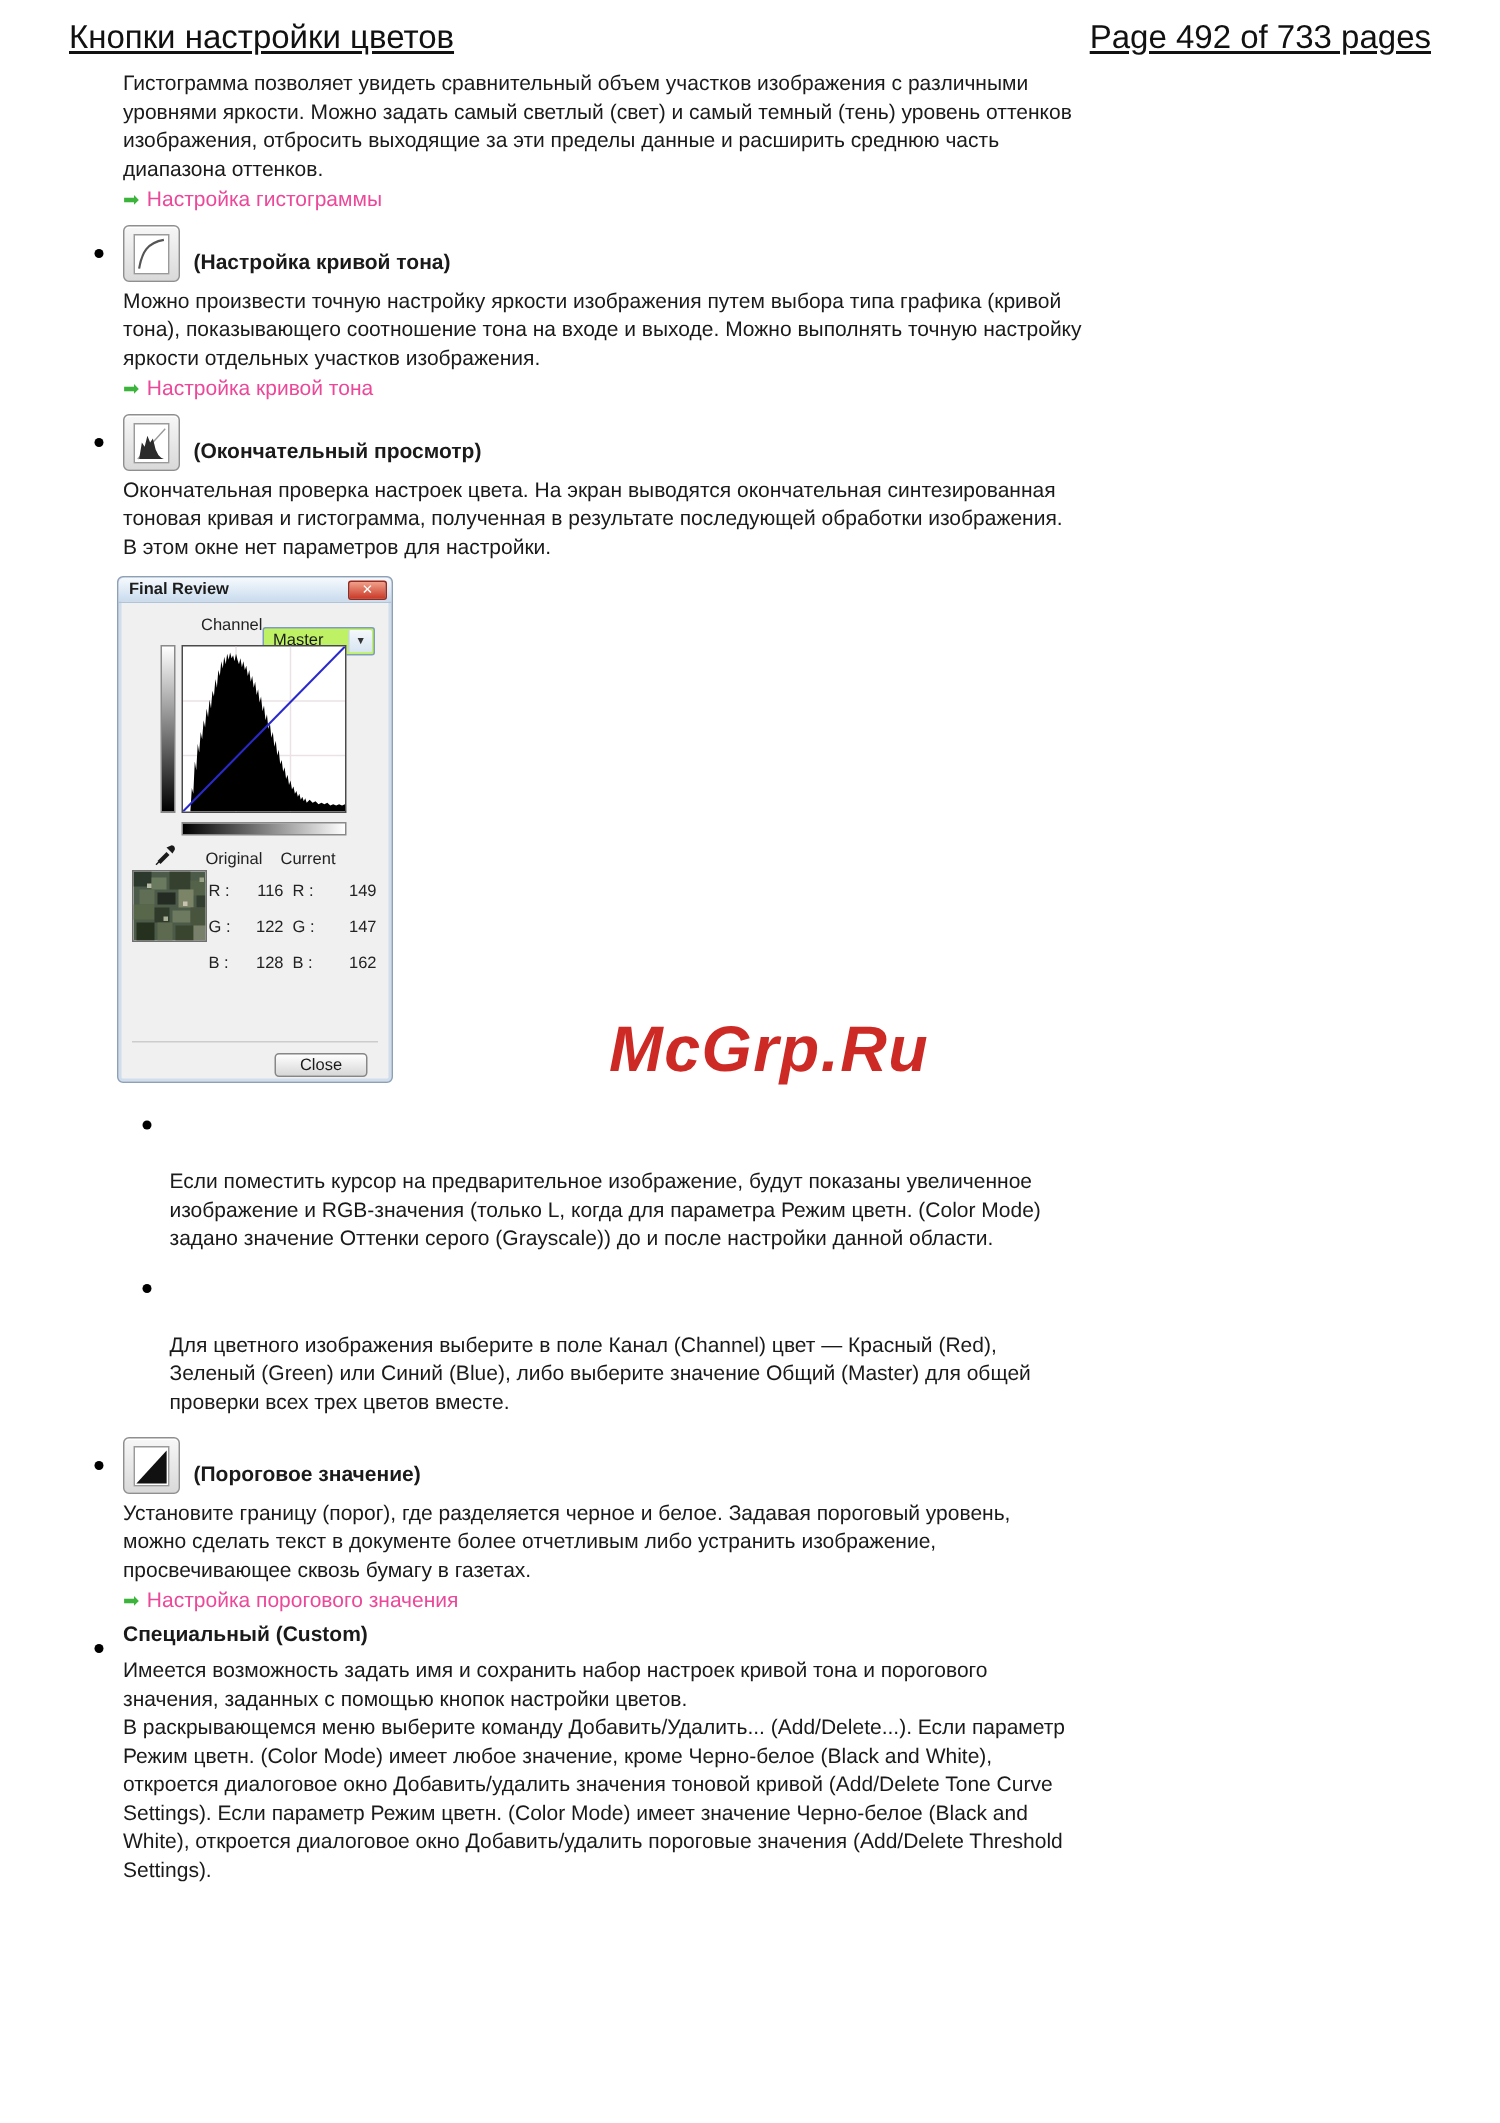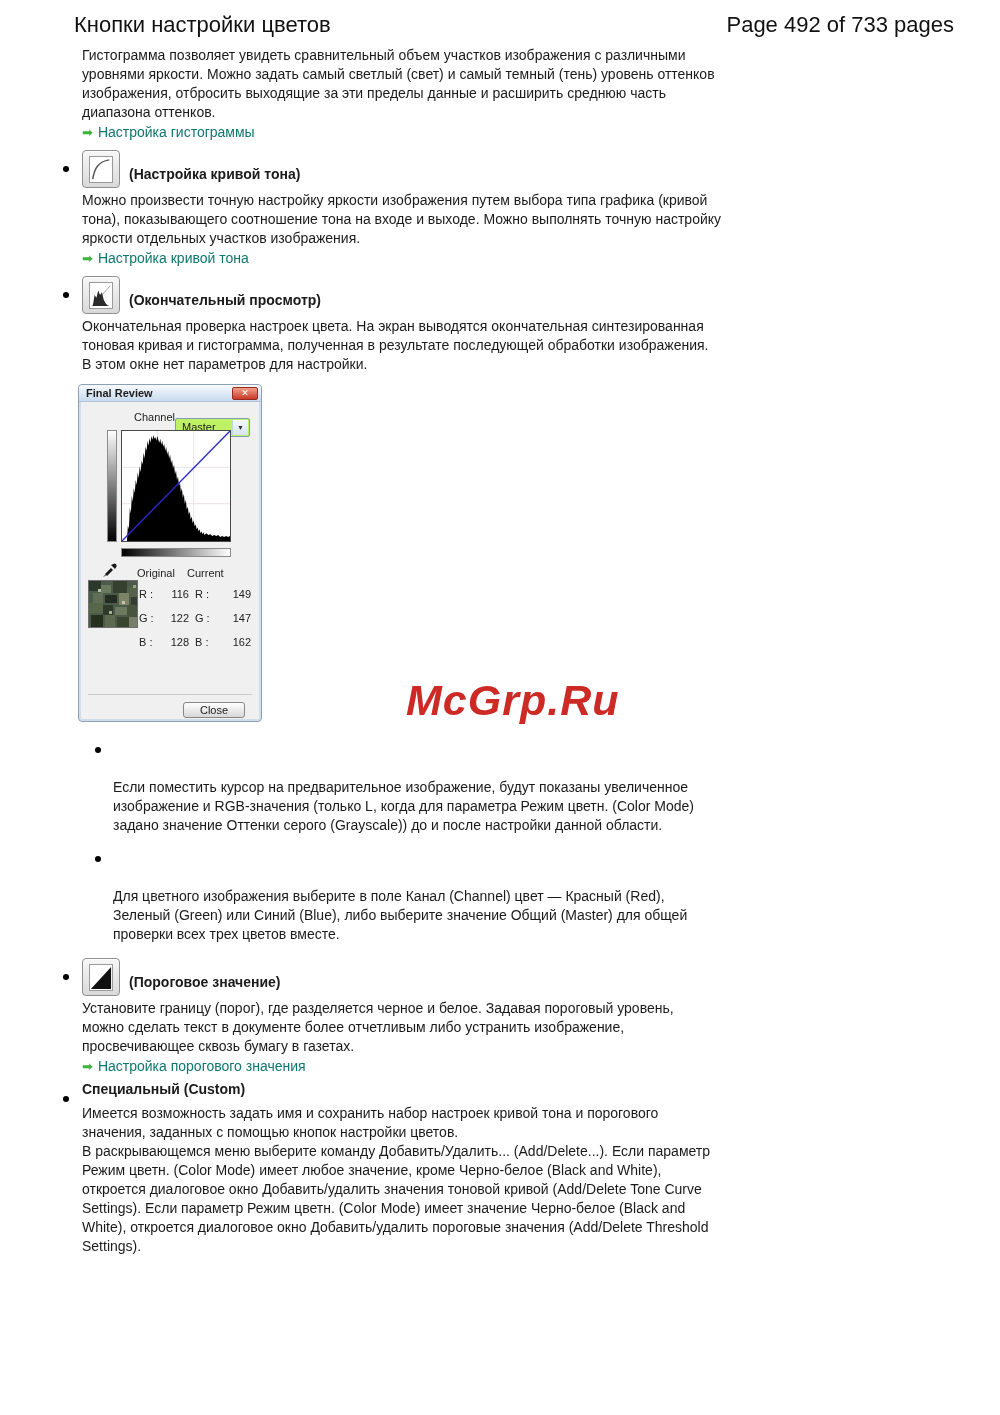--- a/index.html
+++ b/index.html
@@ -1,27 +1,27 @@
 <!DOCTYPE html>
 <html><head>
 <meta charset="utf-8">
 <style>
   * { margin:0; padding:0; box-sizing:border-box; }
   html,body { background:#fff; }
   body { font-family:"Liberation Sans","DejaVu Sans",sans-serif; color:#1a1a1a; }
   .page { position:relative; width:1000px; height:1415px; background:#fff; overflow:hidden; }
 
-  .header { display:flex; justify-content:space-between; align-items:flex-start; padding:12px 46px 0 74px; font-size:22px; color:#111; }
+  .header { display:flex; justify-content:space-between; align-items:flex-start; padding:12px 46px 0 46px; font-size:22px; color:#111;text-decoration:underline; }
 
   .content { padding:8px 0 0 82px; font-size:14px; line-height:19px; }
   .para { white-space:pre-line; max-width:780px; }
 
   .link-row { display:flex; align-items:center; gap:5px; margin:1px 0 4px 0; cursor:pointer; }
   .arrow-icon { color:#3cb43c; font-size:13px; line-height:13px; }
-  .link-label { color:#0f766e; }
+  .link-label { color:#ec4899; }
 
   .icon-row { position:relative; display:flex; align-items:flex-end; gap:9px; margin-top:8px; margin-bottom:3px; }
   .bullet-dot { position:absolute; left:-19px; top:16px; width:6px; height:6px; border-radius:50%; background:#000; }
   .note-dot { position:absolute; left:0; top:7px; width:6px; height:6px; border-radius:50%; background:#000; }
   .tool-button { width:38px; height:38px; border:1px solid #8f8f8f; border-radius:4px;
     background:linear-gradient(#f7f7f7,#d9d9d9); display:flex; align-items:center; justify-content:center;
     box-shadow:inset 0 1px 0 #fff; }
   .tool-inner { width:24px; height:27px; background:#fff; border:1px solid #9a9a9a; display:block; }
   .icon-heading { font-weight:bold; font-size:14px; padding-bottom:4px; }
 

